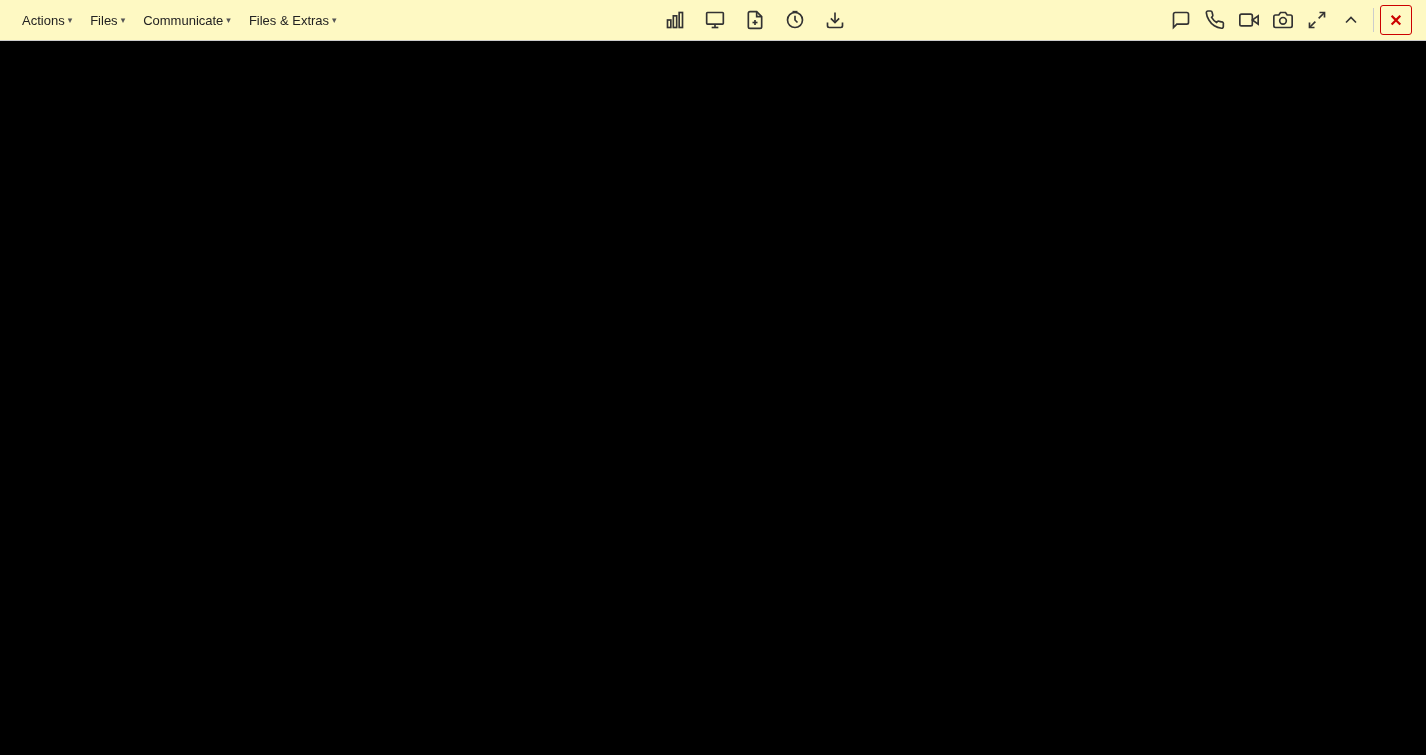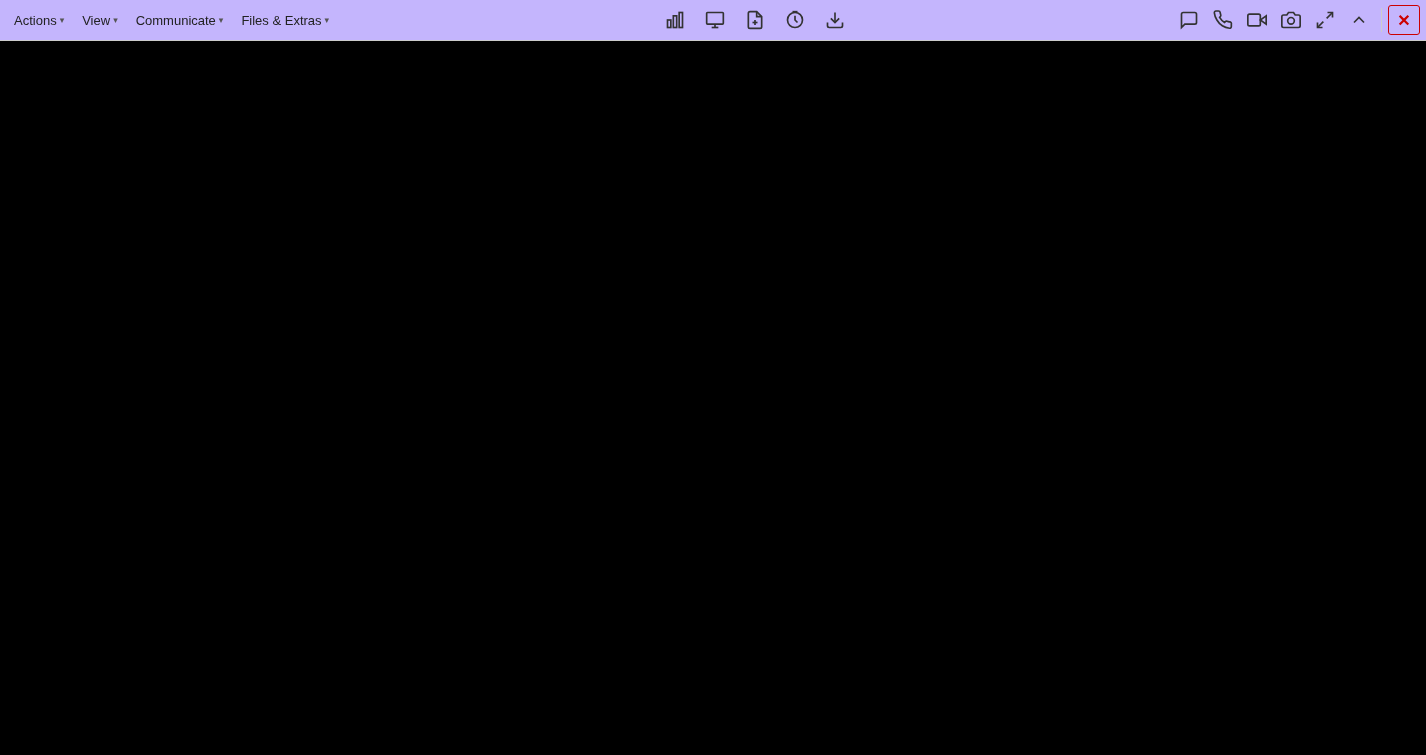--- a/index.html
+++ b/index.html
@@ -12,26 +12,26 @@
       width: 1426px;
       height: 755px;
       background: #000;
       font-family: Arial, sans-serif;
       overflow: hidden;
     }
 
     #toolbar {
       width: 100%;
       height: 41px;
-      background: #c4b5fd;
+      background: #fef9c3;
       border-bottom: 1px solid #ccc;
       display: flex;
       align-items: center;
       justify-content: space-between;
-      padding: 0 6px;
+      padding: 0 14px;
     }
 
     #toolbar-left {
       display: flex;
       align-items: center;
       gap: 2px;
     }
 
     .menu-item {
       display: flex;
@@ -123,21 +123,21 @@
 <body>
 
 <div id="toolbar">
 
   <div id="toolbar-left">
     <div class="menu-item">
       <span>Actions</span>
       <span class="menu-chevron">▾</span>
     </div>
     <div class="menu-item">
-      <span>View</span>
+      <span>Files</span>
       <span class="menu-chevron">▾</span>
     </div>
     <div class="menu-item">
       <span>Communicate</span>
       <span class="menu-chevron">▾</span>
     </div>
     <div class="menu-item">
       <span>Files &amp; Extras</span>
       <span class="menu-chevron">▾</span>
     </div>

